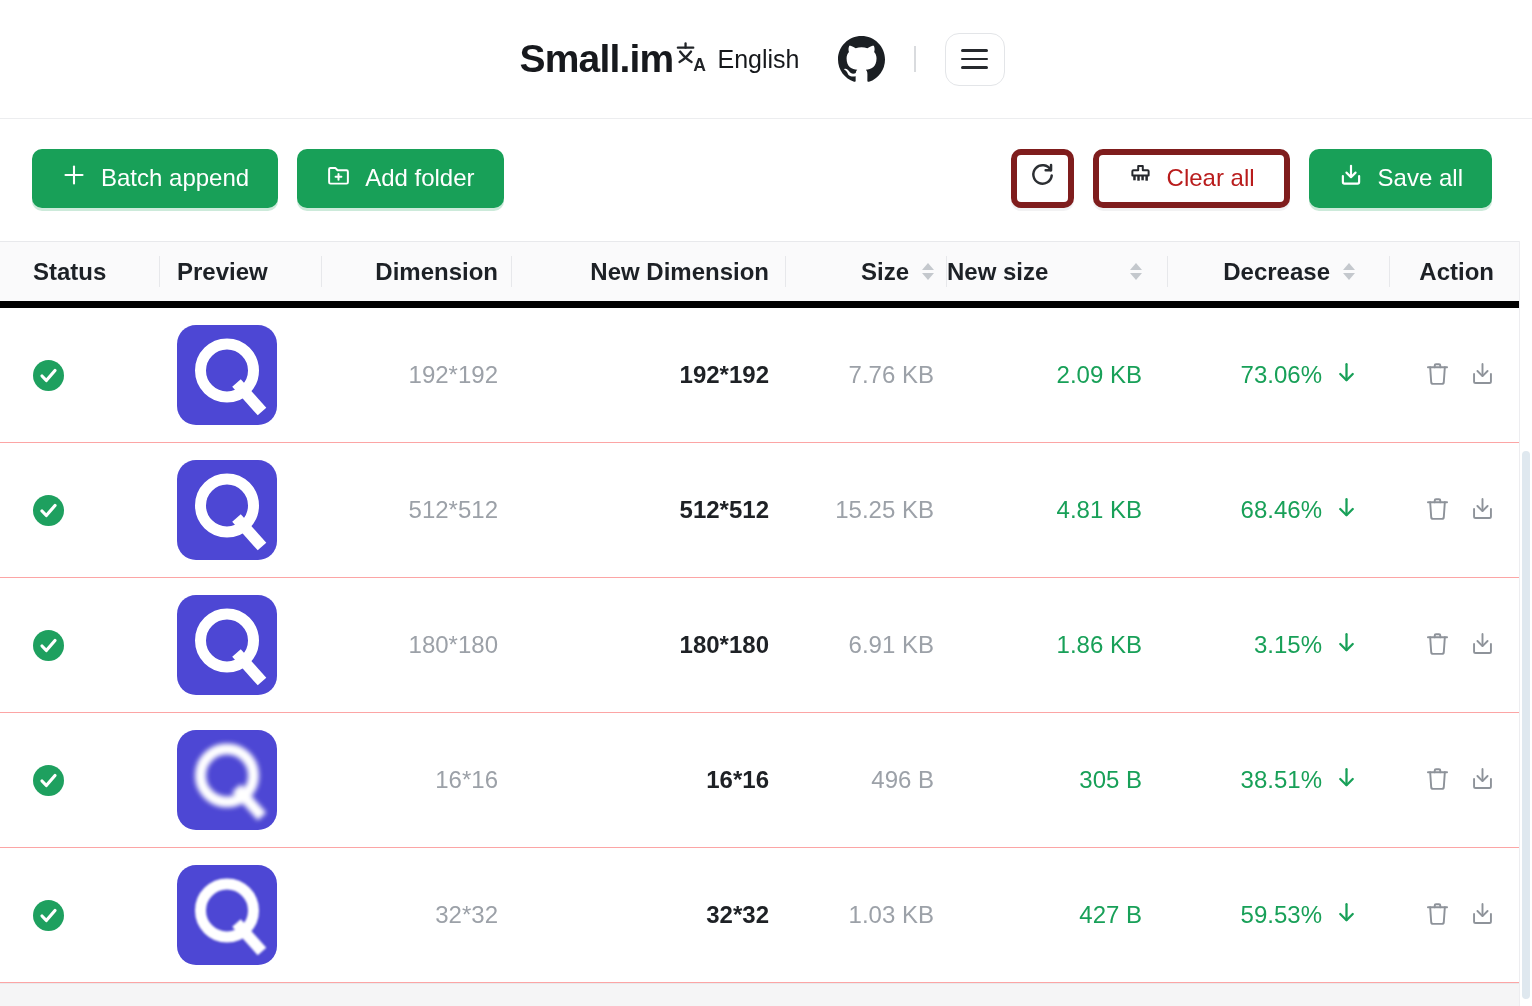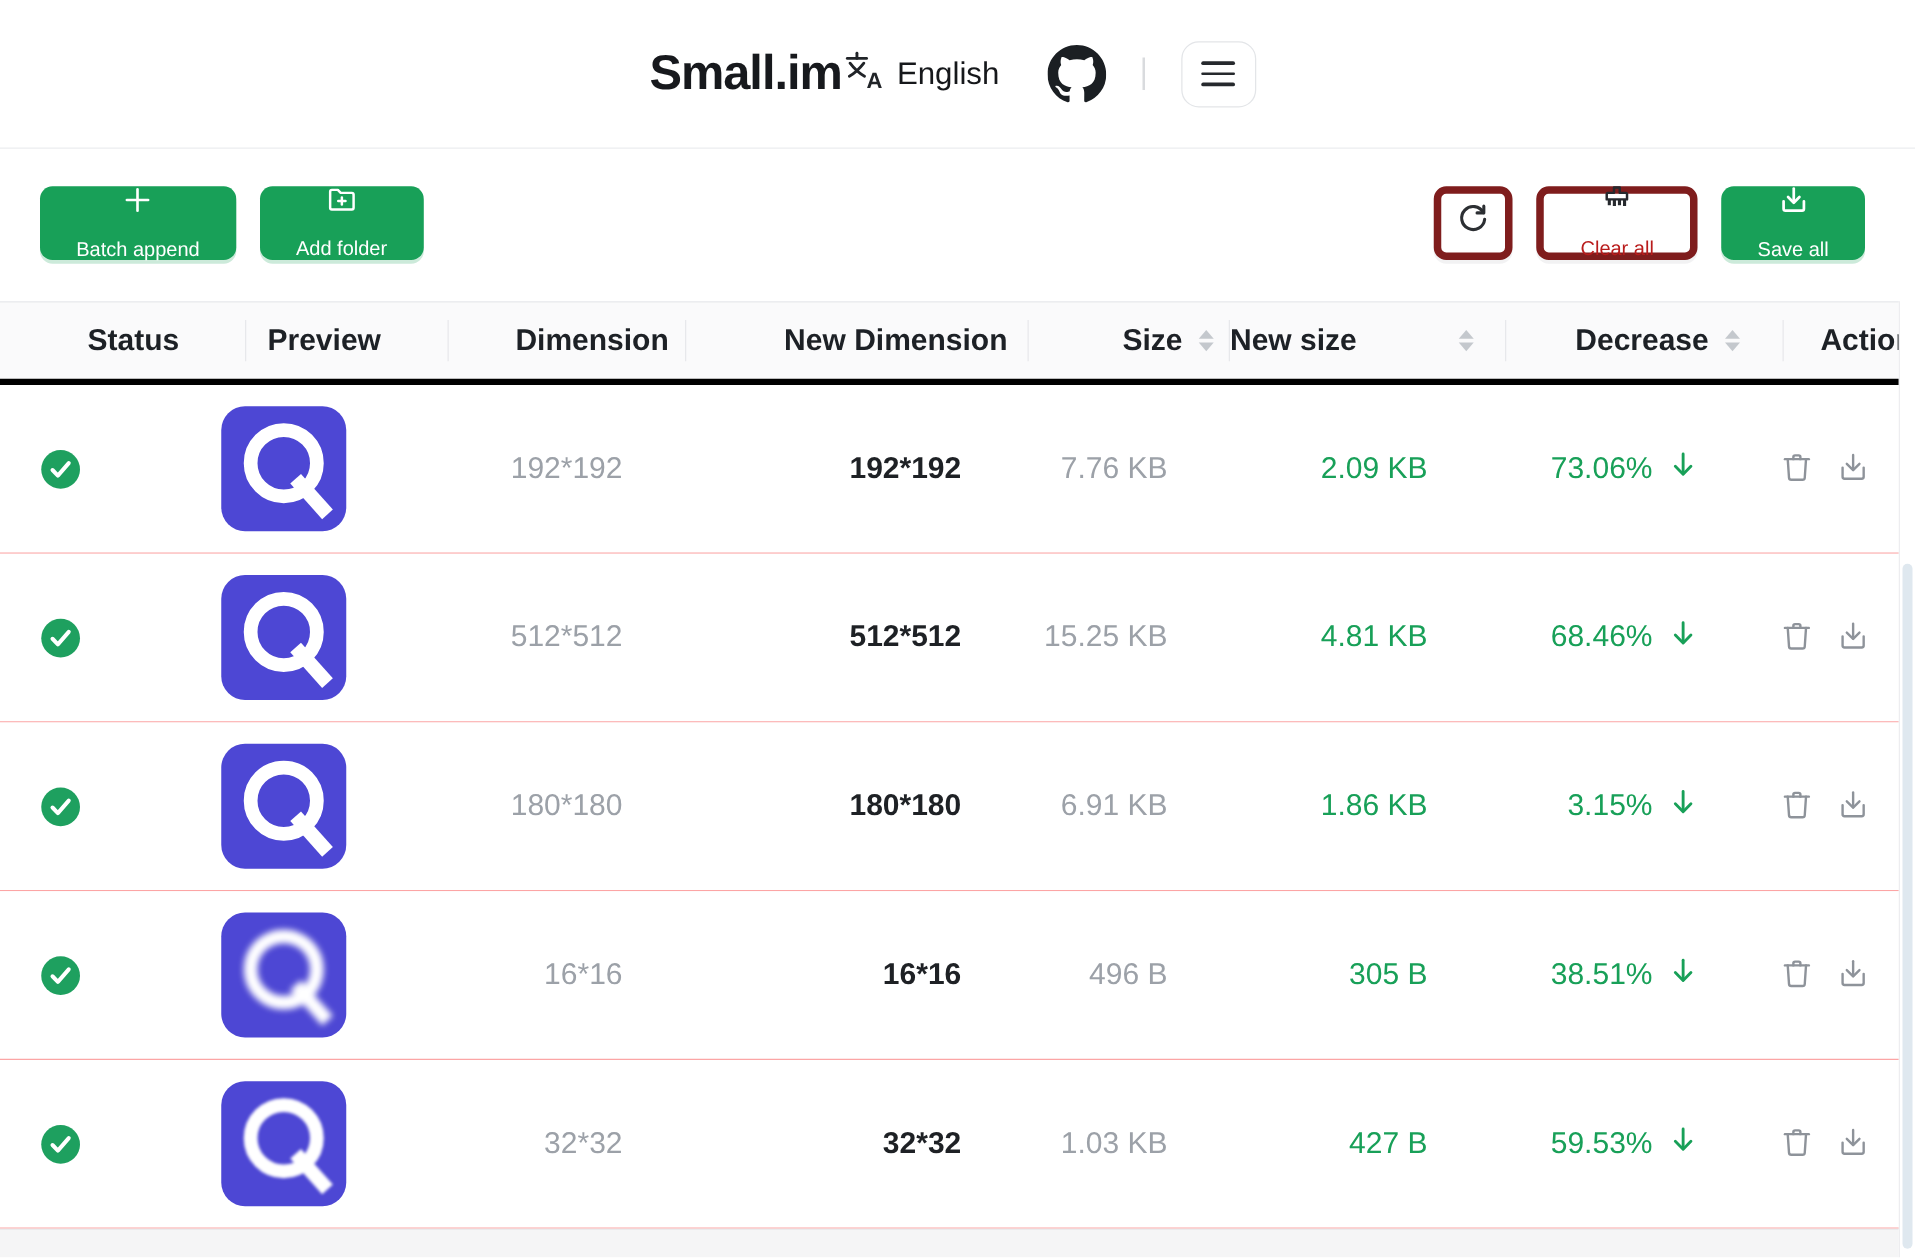--- a/index.html
+++ b/index.html
@@ -16,30 +16,30 @@
   .gh-link { margin-left:38px; width:47px; height:47px; display:block; }
   .vdivider { width:2px; height:26px; background:#d9dbde; margin:0 29px; }
   .menu-btn { width:60px; height:53px; border:1.5px solid #e3e5e8; border-radius:14px; background:#fff;
               display:flex; flex-direction:column; align-items:center; justify-content:center; gap:6px; cursor:pointer; }
   .menu-btn .bar { width:27px; height:2.6px; background:#26292d; border-radius:2px; }
 
   
   .toolbar { height:122px; display:flex; align-items:center; justify-content:space-between; padding:0 40px 4px 32px; }
   .tb-left, .tb-right { display:flex; align-items:center; gap:19px; }
   .btn { display:inline-flex; align-items:center; justify-content:center; gap:14px; height:59px;
-         border-radius:10px; font-size:16px; font-weight:500; padding:0 29px; border:none; cursor:pointer;
-         font-family:inherit;flex-direction:column; }
+         border-radius:10px; font-size:24px; font-weight:500; padding:0 29px; border:none; cursor:pointer;
+         font-family:inherit; }
   .btn-green { background:var(--green,#18a058); color:#fff; box-shadow:0 3px 0 rgba(24,160,88,.22); }
   .btn-white { background:#fff; border:6px solid #7f1d1d; color:#b91c1c; box-shadow:0 3px 0 rgba(160,164,170,.14); }
   .icon-btn { width:63px; padding:0; }
 
   
   .grid { display:grid; grid-template-columns:160px 162px 190px 274px 161px 221px 222px 130px; width:1520px; }
-  .thead { height:67px; background:#fafafb; border-top:1px solid #e8e9ec; border-bottom:5px solid #000000;
-           font-weight:700; font-size:24px; color:#1d2126;padding-left:37px; }
+  .thead { height:67px; background:#fafafb; border-top:1px solid #e8e9ec; border-bottom:7px solid #000000;
+           font-weight:700; font-size:24px; color:#1d2126; }
   .th { position:relative; height:100%; display:flex; align-items:center; }
   .th:not(:last-child)::after { content:""; position:absolute; right:0; top:14px; bottom:14px; width:1px; background:#e7e8eb; }
   .th-status { padding-left:33px; }
   .th-preview { padding-left:17px; }
   .th-dimension { justify-content:flex-end; padding-right:14px; }
   .th-newdim   { justify-content:flex-end; padding-right:17px; }
   .th-size     { justify-content:flex-end; padding-right:13px; }
   .th-newsize  { justify-content:space-between; padding-right:26px; }
   .th-decrease { justify-content:flex-end; padding-right:35px; }
   .th-action   { justify-content:flex-end; padding-right:26px; }

